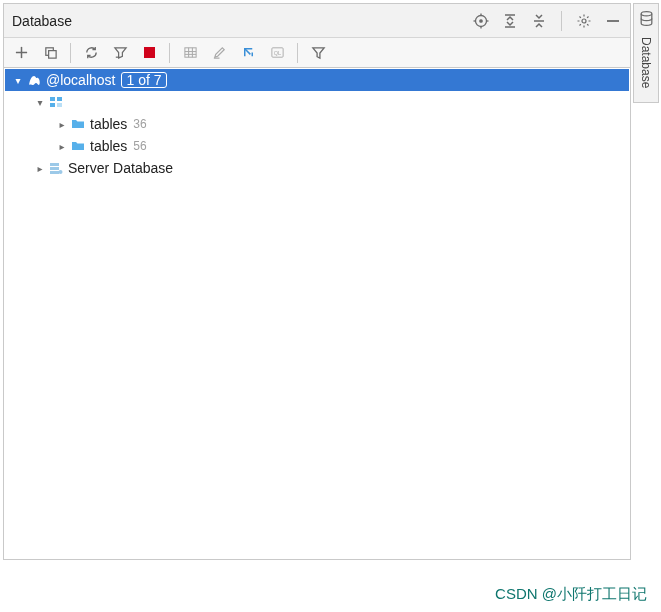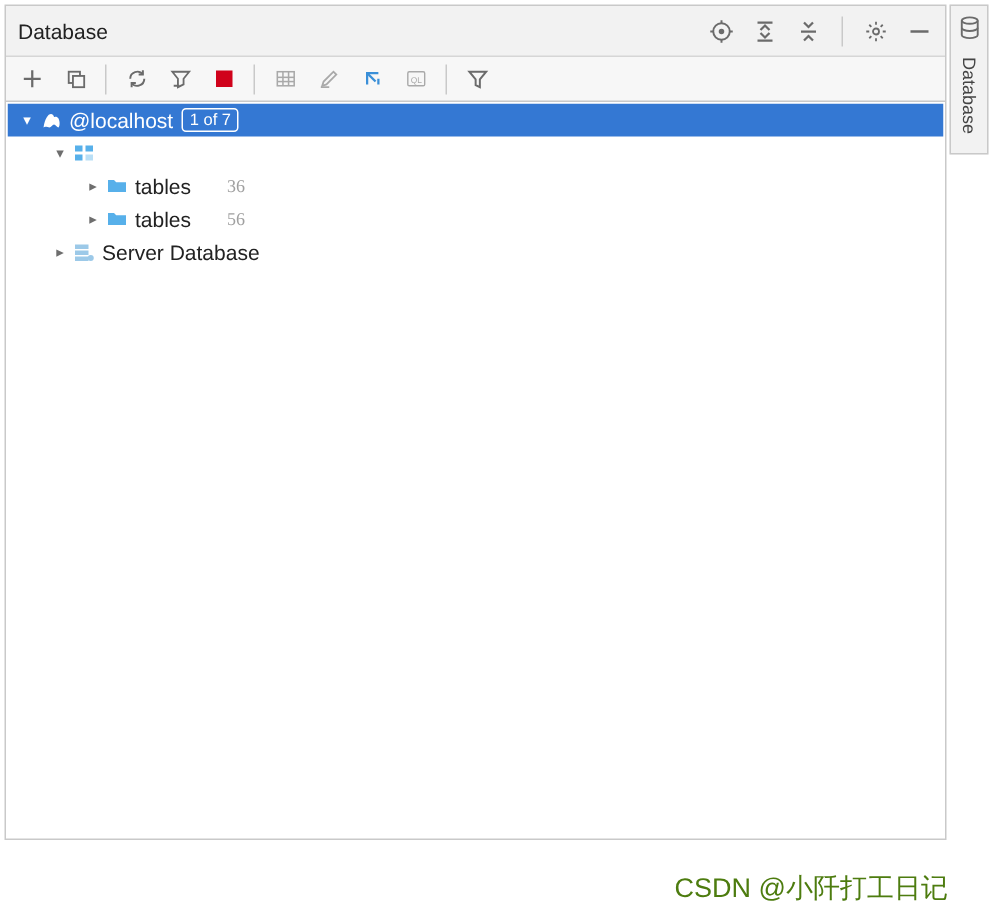--- a/index.html
+++ b/index.html
@@ -17,28 +17,28 @@
   .tbtn.dim { opacity: 0.55; }
   .tdivider { width: 1px; height: 20px; background: #c9c9c9; margin: 0 2px; }
   .stop-sq { width: 11px; height: 11px; background: #d0021b; }
   .tree { position: absolute; top: 65px; left: 1px; right: 1px; bottom: 1px; background: #fff; font-size: 14px; color: #222; overflow: auto; }
   .row { display: flex; align-items: center; height: 22px; padding-left: 6px; white-space: nowrap; cursor: pointer; }
   .row.sel { background: #3478d3; color: #fff; }
   .arrow { width: 14px; display: inline-flex; align-items: center; justify-content: center; color: #6e6e6e; font-size: 10px; }
   .row.sel .arrow { color: #fff; }
   .ticon { width: 18px; height: 16px; display: inline-flex; align-items: center; justify-content: center; margin-right: 3px; }
   .ticon svg { width: 16px; height: 16px; }
-  .badge { border: 1.5px solid #fff; border-radius: 3px; padding: 0 4px; font-size: 11px; margin-left: 6px; line-height: 14px; color: #fff; }
-  .count { color: #a0a0a0; font-size: 12px; margin-left: 24px; font-family: Liberation Serif, serif; }
+  .badge { border: 1.5px solid #fff; border-radius: 3px; padding: 0 4px; font-size: 14px; margin-left: 6px; line-height: 14px; color: #fff; }
+  .count { color: #a0a0a0; font-size: 12px; margin-left: 6px; }
   .indent1 { padding-left: 28px; }
   .indent2 { padding-left: 50px; }
   .side-tab { position: absolute; right: 2px; top: 3px; width: 26px; height: 100px; border: 1px solid #c9c9c9; border-left: 1px solid #c9c9c9; background: #f2f2f2; display: flex; flex-direction: column; align-items: center; padding-top: 6px; }
   .side-tab svg { width: 17px; height: 17px; color: #6b6b6b; }
   .side-tab-label { writing-mode: vertical-rl; font-size: 12px; color: #444; margin-top: 6px; }
-  .watermark { position: absolute; right: 29px; bottom: 8px; font-size: 18px; color: #4d7c0f; font-family: sans-serif; }
+  .watermark { position: absolute; right: 14px; bottom: 8px; font-size: 15px; color: #0f766e; font-family: sans-serif; }
 </style>
 </head>
 <body>
 
 <div class="panel">
 
   <div class="panel-header">
     <span class="panel-title">Database</span>
     <div class="header-icons">
       <span class="hicon">

